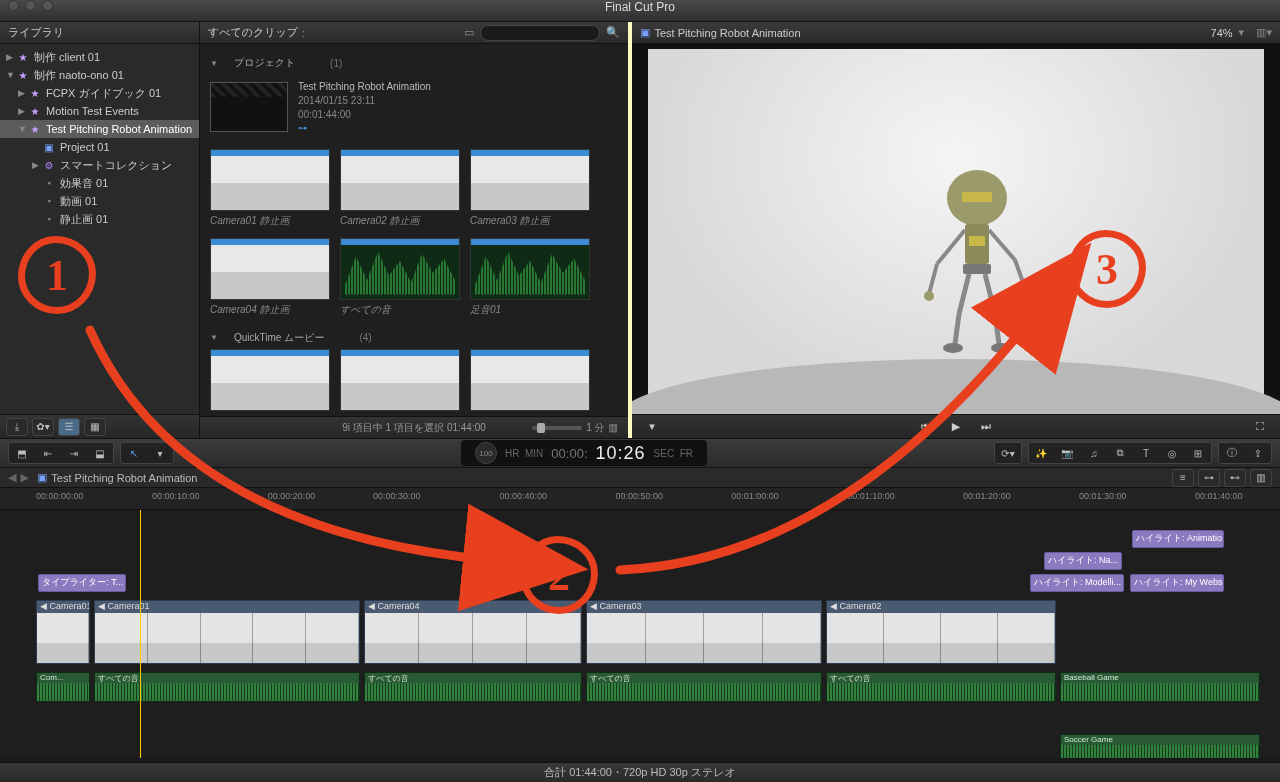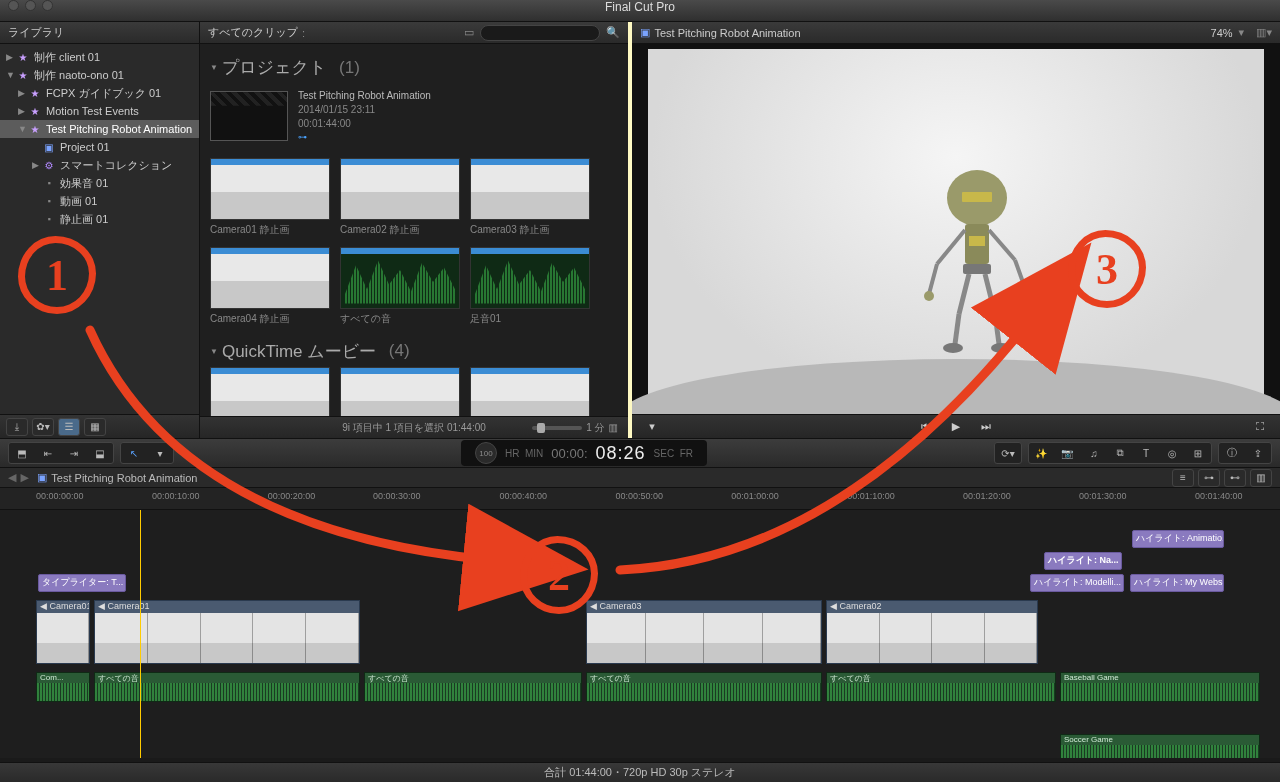--- a/index.html
+++ b/index.html
@@ -32,35 +32,35 @@
 .ic-fold::before { content: "▪"; color: #888; font-size: 9px; }
 .ic-smart::before { content: "⚙"; color: #b28aff; font-size: 10px; }
 .ind1 { padding-left: 18px; } .ind2 { padding-left: 32px; }
 
 .libbtm { height: 24px; background: linear-gradient(#333,#262626); border-top: 1px solid #111; display: flex; align-items: center; gap: 4px; padding: 0 6px; }
 .ibtn { width: 22px; height: 18px; background: #2a2a2a; border: 1px solid #444; border-radius: 3px; display: flex; align-items: center; justify-content: center; color: #bbb; font-size: 10px; }
 .ibtn.act { background: #4a6a8a; }
 
 
 .browser-body { flex: 1; overflow: auto; padding: 8px 10px; }
-.sect-hdr { color: #aaa; font-size: 17px; padding: 4px 0; display: flex; align-items: center; gap: 4px; }
+.sect-hdr { color: #aaa; font-size: 10px; padding: 4px 0; display: flex; align-items: center; gap: 16px; }
 .sect-hdr::before { content: "▼"; font-size: 8px; color: #888; }
 .proj-row { display: flex; align-items: center; gap: 10px; margin: 6px 0 14px 0; }
 .proj-thumb { width: 78px; height: 50px; background: #111; border: 1px solid #555; position: relative; }
 .proj-thumb::before { content: ""; position: absolute; inset: 0; background: repeating-linear-gradient(45deg,#222 0 4px,#111 4px 8px); clip-path: polygon(0 0,100% 0,100% 28%,0 28%); }
 .proj-meta { font-size: 10px; color: #bbb; line-height: 1.4; }
 .proj-meta .date { color: #888; }
 .proj-meta .dur { color: #888; }
 .clip-grid { display: flex; flex-wrap: wrap; gap: 10px; margin-bottom: 10px; }
 .clip { width: 120px; }
 .clip-th { width: 120px; height: 62px; background: linear-gradient(#e8e8e8 55%,#c8c8c8 55%); border: 1px solid #333; position: relative; }
 .clip-th::before { content: ""; position: absolute; top: 0; left: 0; right: 0; height: 6px; background: #3b8cd4; }
 .clip-th.audio { background: #0f2a15; }
 .clip-th.audio::after { content: ""; position: absolute; inset: 8px 4px 4px 4px; background: repeating-linear-gradient(90deg,#2e8a3a 0 2px, transparent 2px 3px); opacity: .8; clip-path: polygon(0 80%,10% 20%,20% 70%,30% 10%,40% 60%,50% 30%,60% 75%,70% 15%,80% 55%,90% 25%,100% 70%,100% 100%,0 100%); }
-.clip-lbl { color: #888; font-size: 10px; margin-top: 3px; white-space: nowrap; overflow: hidden; text-overflow: ellipsis; }
+.clip-lbl { color: #888; font-size: 10px; margin-top: 3px; white-space: nowrap; overflow: hidden; text-overflow: ellipsis; font-style: italic; }
 .browser-btm { height: 22px; background: linear-gradient(#333,#262626); border-top: 1px solid #111; display: flex; align-items: center; justify-content: center; color: #999; font-size: 10px; position: relative; }
 .browser-btm .dur-slider { position: absolute; right: 10px; display: flex; align-items: center; gap: 4px; }
 
 
 .viewer-area { flex: 1; background: #111; display: flex; align-items: center; justify-content: center; overflow: hidden; }
 .canvas { width: 616px; height: 360px; background: radial-gradient(ellipse at 50% 30%, #f5f5f5 0%, #d8d8d8 70%); position: relative; }
 .ground { position: absolute; left: -5%; right: -5%; bottom: -10px; height: 60px; background: #b8b8b8; border-radius: 50% 50% 0 0 / 100% 100% 0 0; }
 .robot { position: absolute; left: 42%; top: 32%; }
 .viewer-btm { height: 24px; background: linear-gradient(#333,#262626); border-top: 1px solid #111; display: flex; align-items: center; justify-content: center; gap: 6px; }
 .vbtn { width: 24px; height: 18px; color: #ccc; display: inline-flex; align-items: center; justify-content: center; font-size: 11px; }
@@ -321,21 +321,21 @@
     <div class="ibtn" style="color:#5aa3ff">↖</div>
     <div class="ibtn">▾</div>
   </div>
   <div class="spc"></div>
   <div class="tcd">
     <span class="pill">
         <span>100</span>
       </span>
     <span style="font-size:10px;color:#666">HR&nbsp;&nbsp;MIN</span>
     <span style="font-size:13px;color:#777">00:00:</span>
-      <span class="big">08:26</span>
+      <span class="big">10:26</span>
     <span style="font-size:10px;color:#666">SEC&nbsp;&nbsp;FR</span>
   </div>
   <div class="spc"></div>
   <div class="toolgrp">
     <div class="ibtn">⟳▾</div>
   </div>
   <div class="toolgrp">
     <div class="ibtn">✨</div>
     <div class="ibtn">📷</div>
     <div class="ibtn">♫</div>
@@ -374,21 +374,21 @@
     <span style="left: 847.215px;">00:01:10:00</span>
     <span style="left: 963.103px;">00:01:20:00</span>
     <span style="left: 1078.99px;">00:01:30:00</span>
     <span style="left: 1194.88px;">00:01:40:00</span>
   </div>
 
 <div class="tlbody">
   <div class="playhead"></div>
   <div id="title-upper">
       <div class="title-clip" style="left: 1142px; top: 20px; width: 70px;">ハイライト: cg...</div>
-      <div class="title-clip" style="left: 1044px; top: 42px; width: 78px; font-weight: bold;">ハイライト: Na...</div>
+      <div class="title-clip" style="left: 1044px; top: 42px; width: 78px;">ハイライト: Na...</div>
       <div class="title-clip" style="left: 1132px; top: 20px; width: 92px;">ハイライト: Animatio...</div>
     </div>
   <div id="title-lower">
       <div class="title-clip" style="left: 38px; top: 64px; width: 88px;">タイプライター: T...</div>
       <div class="title-clip" style="left: 1030px; top: 64px; width: 94px;">ハイライト: Modelli...</div>
       <div class="title-clip" style="left: 1130px; top: 64px; width: 94px;">ハイライト: My Website</div>
     </div>
   <div class="vid-lane" id="vid-lane">
       <div class="vclip" style="left: 0px; width: 54px;">
         <div class="hdr">◀ Camera01 - 0...</div>
@@ -399,30 +399,39 @@
       <div class="vclip" style="left: 58px; width: 266px;">
         <div class="hdr">◀ Camera01</div>
         <div class="thumbs">
           <div></div>
           <div></div>
           <div></div>
           <div></div>
           <div></div>
         </div>
       </div>
+      <div class="vclip" style="left: 328px; width: 218px;">
+        <div class="hdr">◀ Camera04</div>
+        <div class="thumbs">
+          <div></div>
+          <div></div>
+          <div></div>
+          <div></div>
+        </div>
+      </div>
       <div class="vclip" style="left: 550px; width: 236px;">
         <div class="hdr">◀ Camera03</div>
         <div class="thumbs">
           <div></div>
           <div></div>
           <div></div>
           <div></div>
         </div>
       </div>
-      <div class="vclip" style="left: 790px; width: 212px;">
+      <div class="vclip" style="left: 790px; width: 230px;">
         <div class="hdr">◀ Camera02</div>
         <div class="thumbs">
           <div></div>
           <div></div>
           <div></div>
           <div></div>
         </div>
       </div>
     </div>
   <div class="aud-lane" id="aud-lane">

